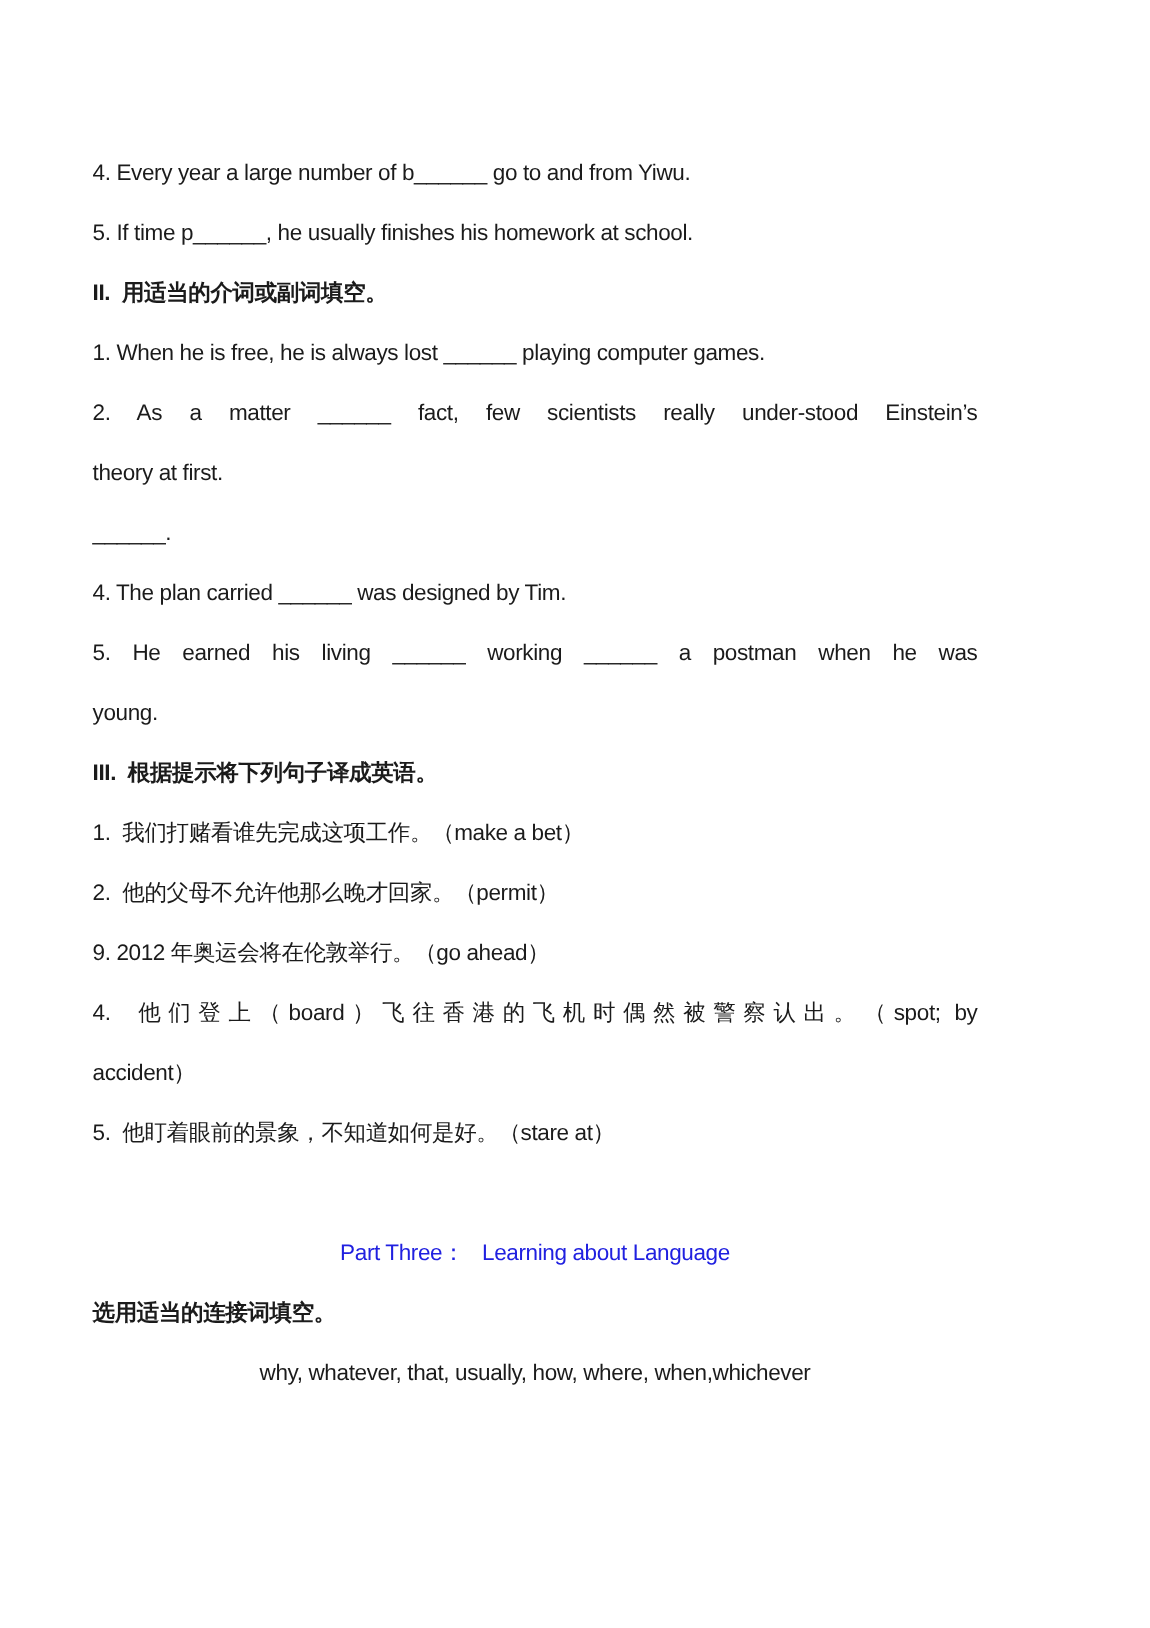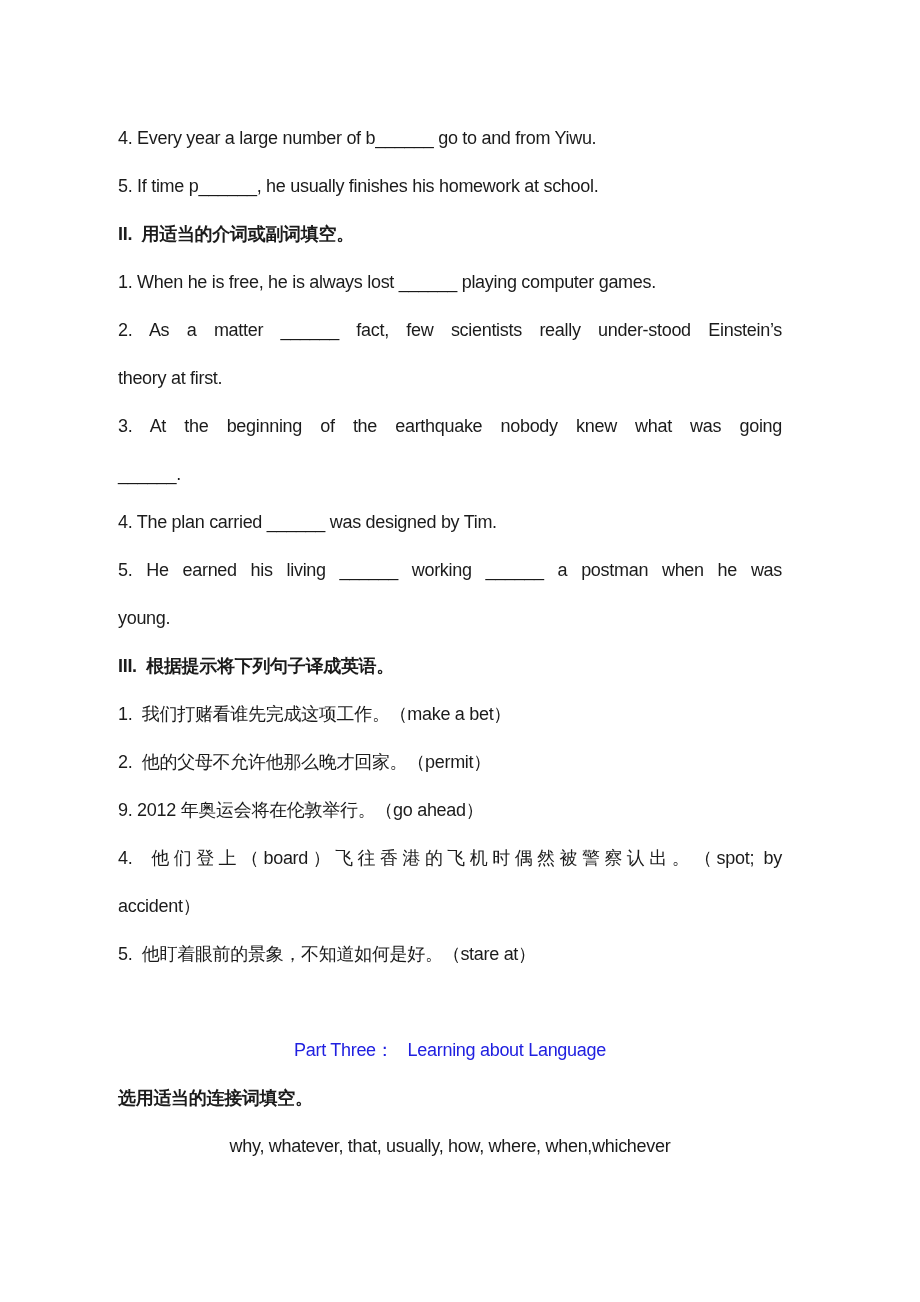--- a/index.html
+++ b/index.html
@@ -8,21 +8,21 @@
     background: #ffffff;
   }
   body {
     width: 920px;
     height: 1302px;
     font-family: "Liberation Sans", sans-serif;
     color: #1b1b1b;
     overflow: hidden;
   }
   .doc {
-    padding: 114px 138px 0 118px; 
+    padding: 114px 138px 0 74px; 
   }
   .ln {
     margin: 0;
     font-size: 18px;
     line-height: 48px;
     letter-spacing: -0.3px;
     white-space: pre-wrap;
     text-align: left;
   }
   .heading {
@@ -50,21 +50,20 @@
 <div class="doc">
 
   <p class="ln">4. Every year a large number of b______ go to and from Yiwu.</p>
   <p class="ln">5. If time p______, he usually finishes his homework at school.</p>
 
   <p class="ln heading">II.  用适当的介词或副词填空。</p>
 
   <p class="ln">1. When he is free, he is always lost ______ playing computer games.</p>
   <p class="ln justify">2. As a matter ______ fact, few scientists really under-stood Einstein’s</p>
   <p class="ln">theory at first.</p>
-  <p class="ln justify">3. At the beginning of the earthquake nobody knew what was going</p>
   <p class="ln">______.</p>
   <p class="ln">4. The plan carried ______ was designed by Tim.</p>
   <p class="ln justify">5. He earned his living ______ working ______ a postman when he was</p>
   <p class="ln">young.</p>
 
   <p class="ln heading">III.  根据提示将下列句子译成英语。</p>
 
   <p class="ln">1.  我们打赌看谁先完成这项工作。（make a bet）</p>
   <p class="ln">2.  他的父母不允许他那么晚才回家。（permit）</p>
   <p class="ln">9. 2012 年奥运会将在伦敦举行。（go ahead）</p>

